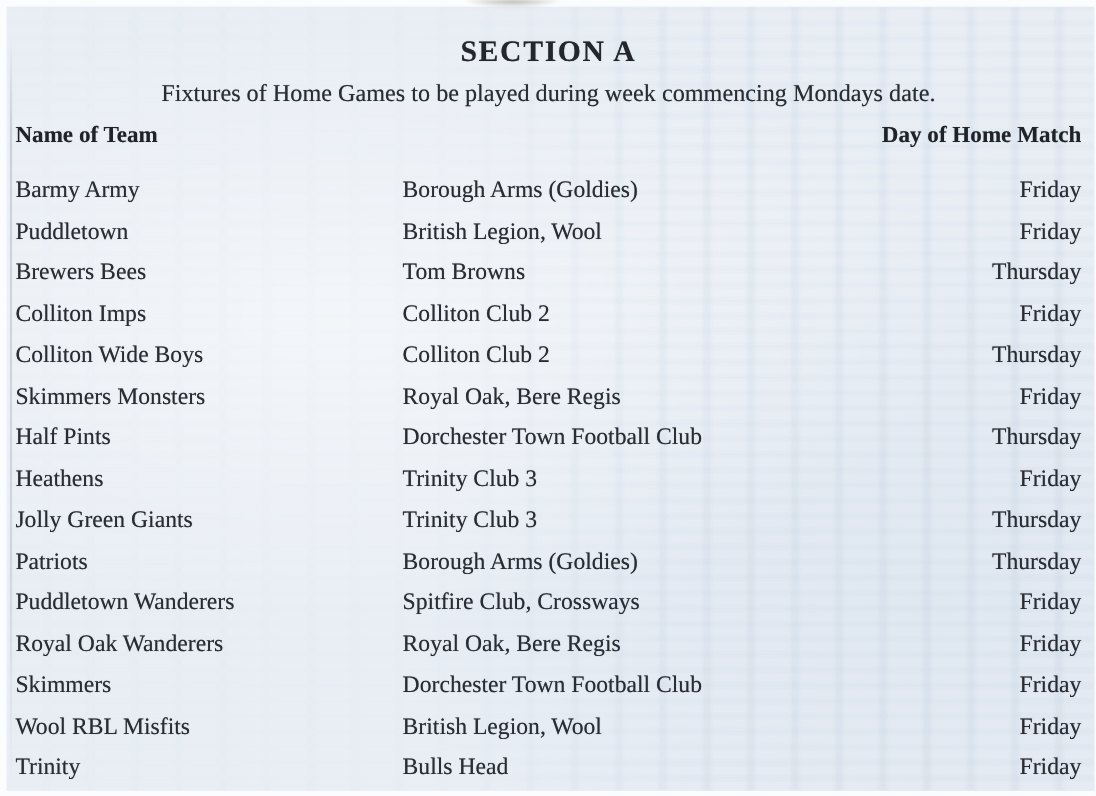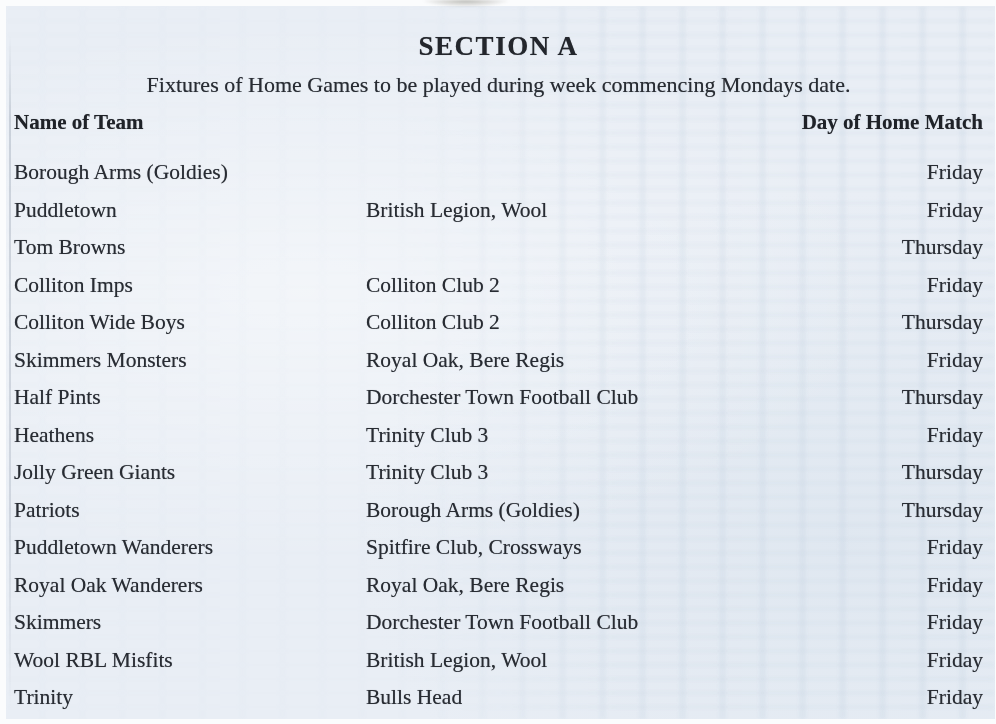--- a/index.html
+++ b/index.html
@@ -126,31 +126,33 @@
       <h1 class="title">SECTION A</h1>
       <p class="subtitle">Fixtures of Home Games to be played during week commencing Mondays date.</p>
 
       <div class="fixture-table">
         <div class="trow thead">
           <span class="cell team">Name of Team</span>
           <span class="cell day">Day of Home Match</span>
         </div>
         <div>
   <div class="trow">
+    <span class="cell team">Barmy Army</span>
     <span class="cell alley">Borough Arms (Goldies)</span>
     <span class="cell day">Friday</span>
   </div>
 
   <div class="trow">
     <span class="cell team">Puddletown</span>
     <span class="cell alley">British Legion, Wool</span>
     <span class="cell day">Friday</span>
   </div>
 
   <div class="trow">
+    <span class="cell team">Brewers Bees</span>
     <span class="cell alley">Tom Browns</span>
     <span class="cell day">Thursday</span>
   </div>
 
   <div class="trow">
     <span class="cell team">Colliton Imps</span>
     <span class="cell alley">Colliton Club 2</span>
     <span class="cell day">Friday</span>
   </div>
 

